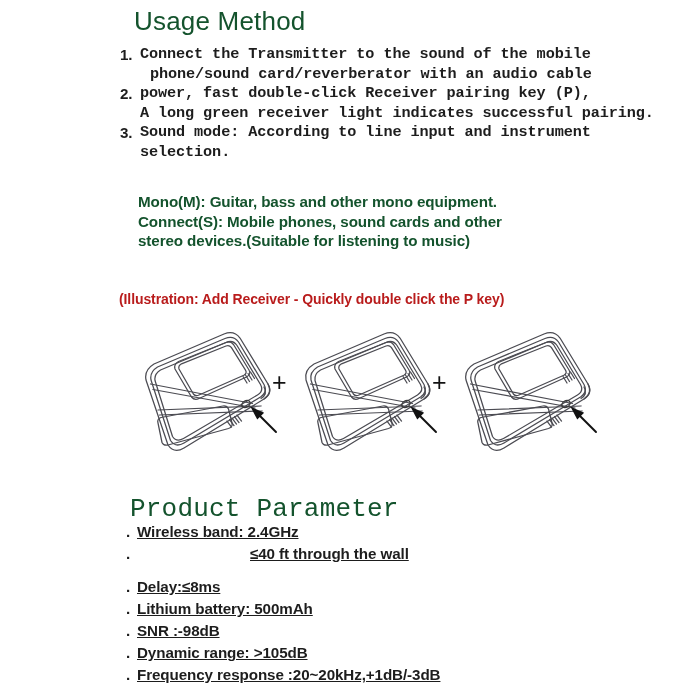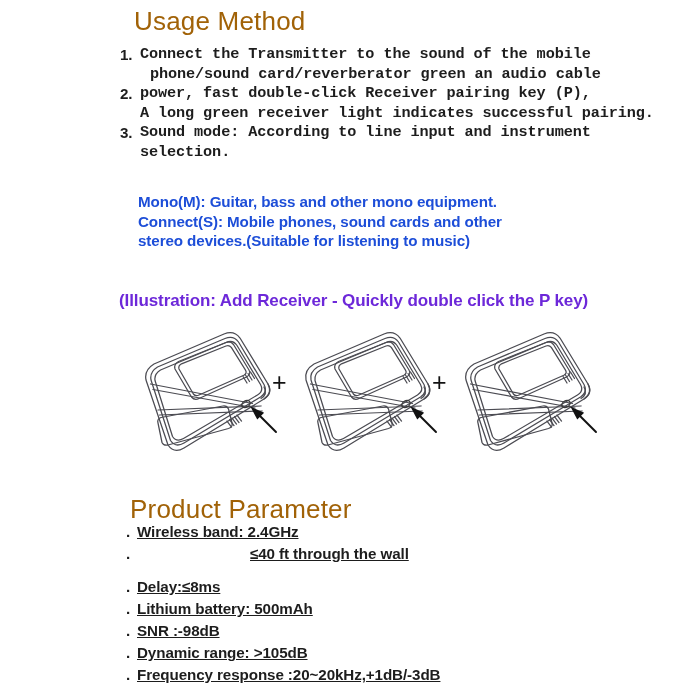--- a/index.html
+++ b/index.html
@@ -23,25 +23,25 @@
     width: 700px;
     height: 700px;
   }
 
   
   .section-title {
     position: absolute;
     font-size: 26px;
     font-weight: 400;
     letter-spacing: 0.2px;
-    color: #a16207;
+    color: #14532d;
     white-space: nowrap;
   }
   #usage-title { left: 134px; top: 6px; }
-  #param-title { left: 130px; top: 494px; }
+  #param-title { left: 130px; top: 494px; font-family: Liberation Mono, monospace; }
 
   
   .usage-list {
     position: absolute;
     left: 120px;
     top: 45px;
     width: 480px;
   }
   .usage-item {
     display: flex;
@@ -63,34 +63,34 @@
   .usage-body .ln.indent { padding-left: 10px; }
 
   
   .mode-block {
     position: absolute;
     left: 138px;
     top: 192px;
     font-size: 15.2px;
     line-height: 19.5px;
     font-weight: 700;
-    color: #1d4ed8;
+    color: #14532d;
     letter-spacing: -0.1px;
   }
   .mode-block .ln { display: block; white-space: nowrap; }
   .mode-block .ln.center-ind { padding-left: 84px; }
 
   
   .illus-caption {
     position: absolute;
     left: 119px;
     top: 291px;
-    font-size: 17px;
-    font-weight: 700;
-    color: #6d28d9;
+    font-size: 14px;
+    font-weight: 700;
+    color: #b91c1c;
     white-space: nowrap;
     letter-spacing: -0.1px;
   }
 
   
   .illus-row {
     position: absolute;
     left: 110px;
     top: 328px;
     width: 490px;
@@ -145,21 +145,21 @@
 <div class="page">
 
   <div class="section-title" id="usage-title">Usage Method</div>
 
   <div class="usage-list">
 
     <div class="usage-item">
       <span class="usage-num">1.</span>
       <span class="usage-body">
         <span class="ln">Connect the Transmitter  to the sound of the mobile</span>
-        <span class="ln indent">phone/sound card/reverberator green an audio cable</span>
+        <span class="ln indent">phone/sound card/reverberator with an audio cable</span>
       </span>
     </div>
 
     <div class="usage-item">
       <span class="usage-num">2.</span>
       <span class="usage-body">
         <span class="ln">power, fast double-click Receiver pairing key (P),</span>
         <span class="ln">A long green receiver light  indicates successful pairing.</span>
       </span>
     </div>

